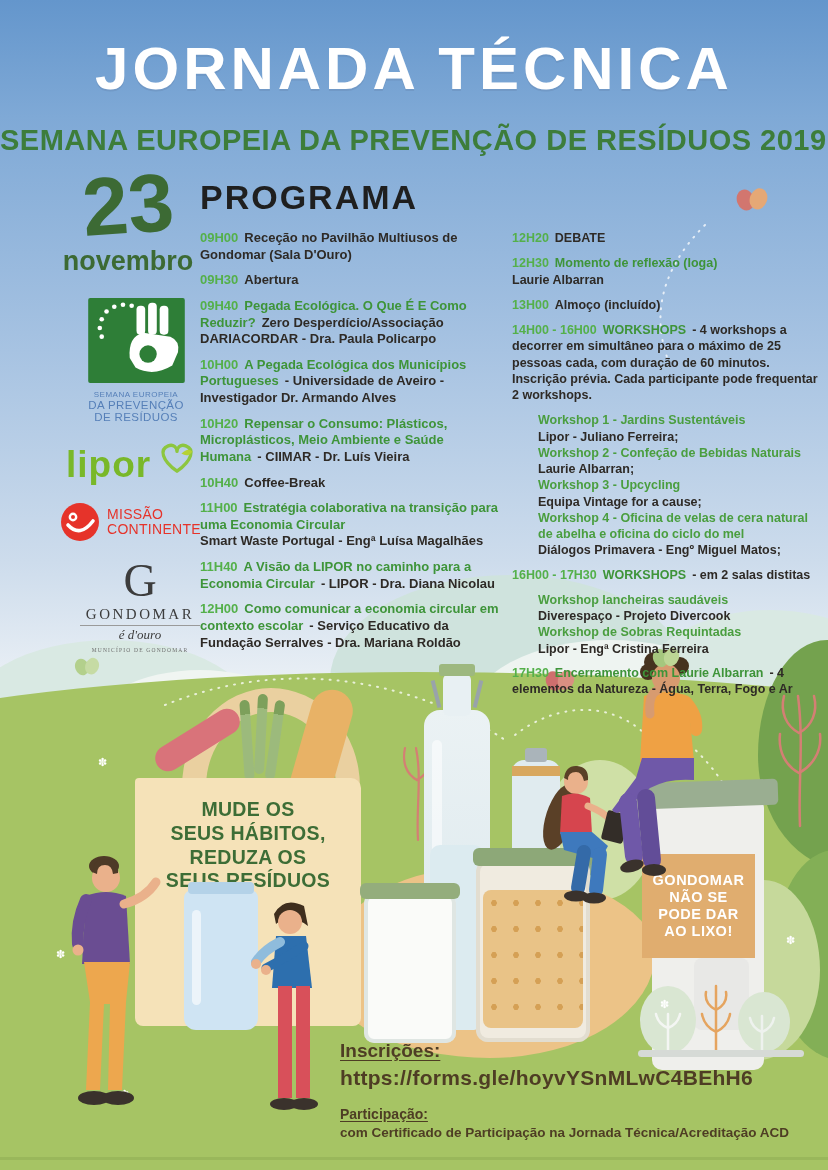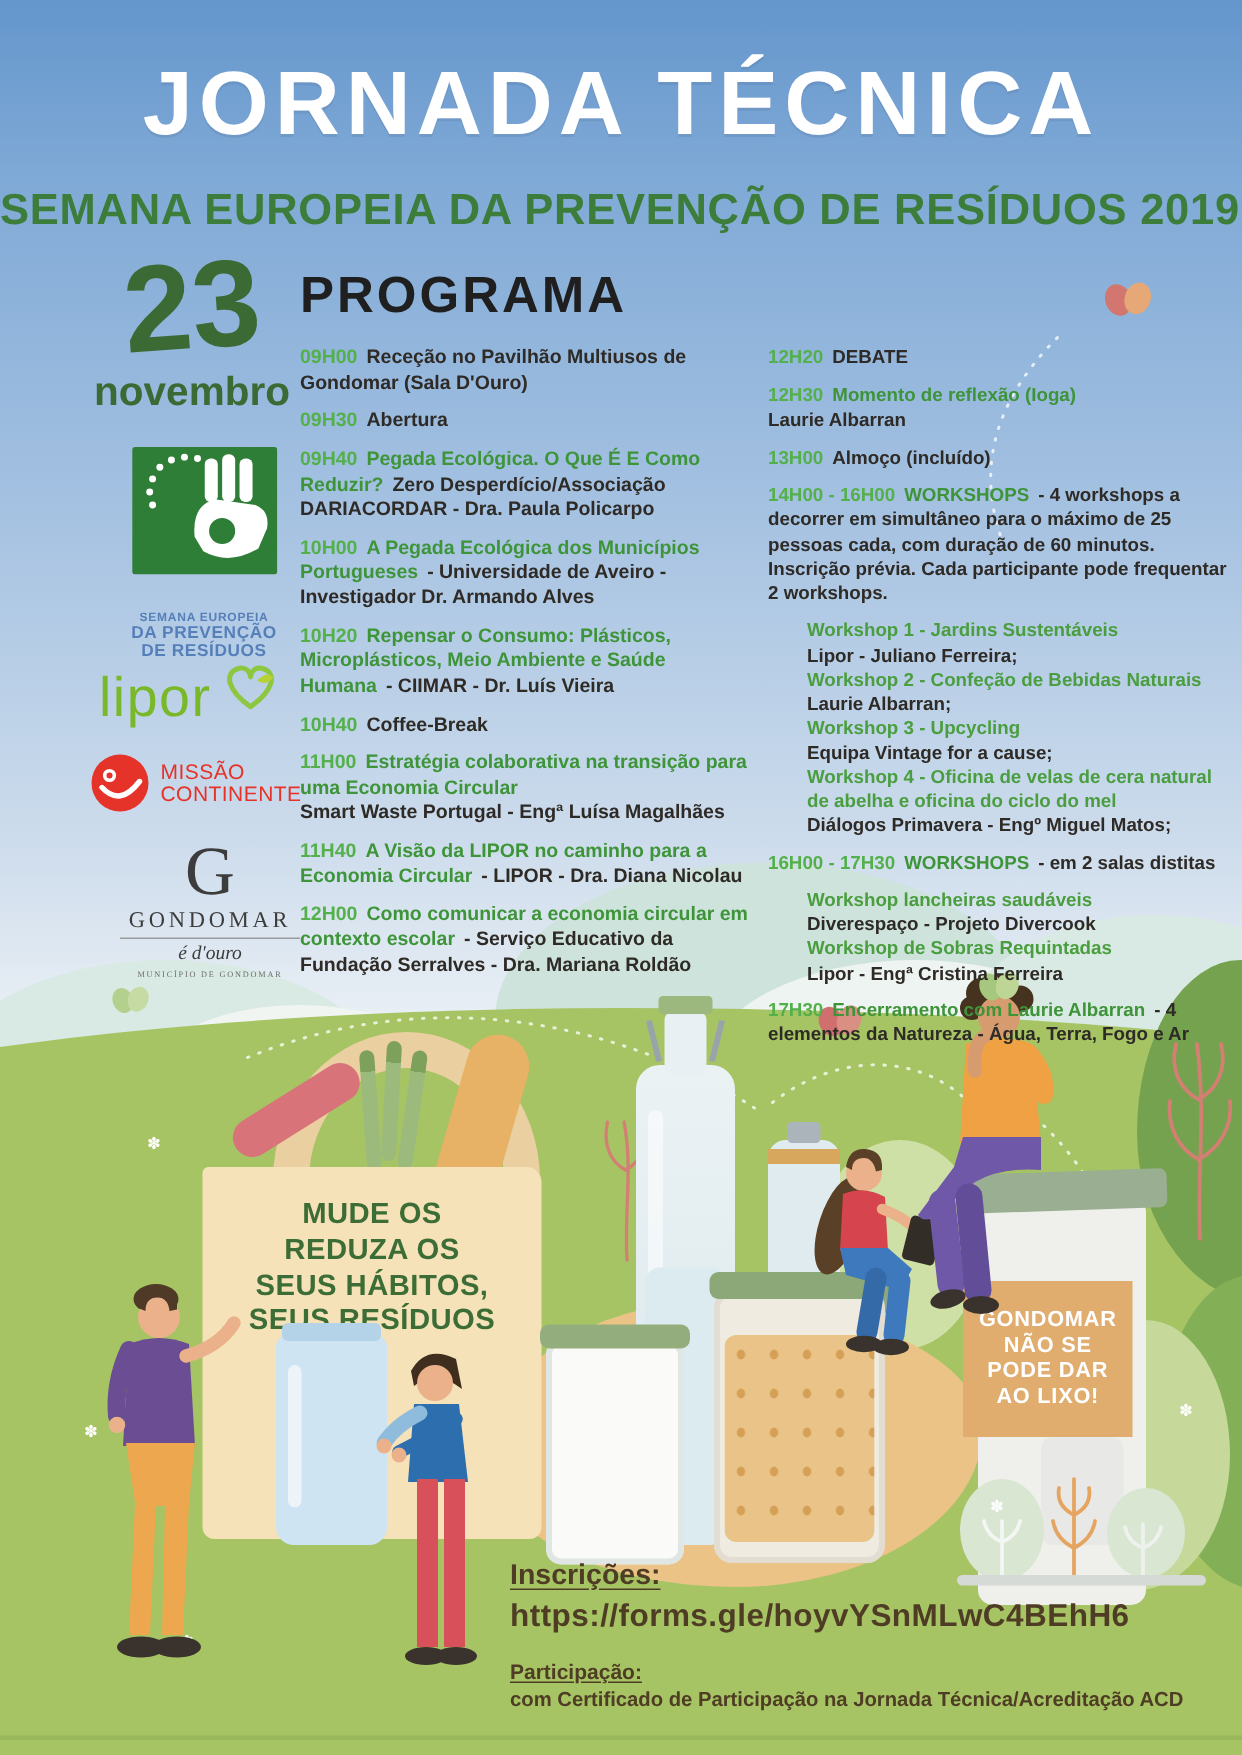--- a/index.html
+++ b/index.html
@@ -11,24 +11,24 @@
   .abs{position:absolute;}
   
   .title{left:0;top:34px;width:828px;text-align:center;color:#fff;font-size:60px;font-weight:bold;
          letter-spacing:4px;z-index:9;text-shadow:0 2px 0 rgba(90,120,160,.25);}
   .subtitle{left:0;top:124px;width:828px;color:#3d7d3b;font-size:29px;font-weight:bold;letter-spacing:.5px;z-index:9;}
   
   .date{left:48px;top:168px;width:160px;text-align:center;color:#3c6a34;z-index:9;}
   .date .day{font-size:82px;font-weight:bold;line-height:.9;transform:rotate(-4deg);}
   .date .month{font-size:27px;font-weight:bold;margin-top:4px;}
   .ewwr{left:86px;top:298px;width:100px;text-align:center;z-index:9;}
-  .ewwr .l1{color:#557fb8;font-size:8px;font-weight:bold;letter-spacing:.5px;margin-top:19px;}
-  .ewwr .l2,.ewwr .l3{color:#557fb8;font-size:11.5px;font-weight:bold;letter-spacing:.4px;}
+  .ewwr .l1{color:#557fb8;font-size:8px;font-weight:normal;letter-spacing:.5px;margin-top:3px;}
+  .ewwr .l2,.ewwr .l3{color:#557fb8;font-size:11.5px;font-weight:normal;letter-spacing:.4px;}
   .lipor{left:66px;top:446px;z-index:9;display:flex;align-items:flex-start;}
-  .lipor .word{font-size:37px;font-weight:normal;color:#79b829;letter-spacing:1px;line-height:1;}
+  .lipor .word{font-size:37px;font-weight:bold;color:#79b829;letter-spacing:1px;line-height:1;}
   .missao{left:60px;top:502px;z-index:9;display:flex;align-items:center;gap:7px;}
   .missao .txt{color:#e6332a;font-weight:normal;font-size:14px;line-height:1.05;letter-spacing:.3px;}
   .gondomar{left:80px;top:558px;width:120px;text-align:center;z-index:9;font-family:"Liberation Serif","DejaVu Serif",serif;color:#3c3c3c;}
   .gondomar .big-g{font-size:46px;line-height:1;}
   .gondomar .name{font-size:15px;letter-spacing:2.5px;margin-top:2px;border-bottom:1px solid #9a9a9a;padding-bottom:2px;}
   .gondomar .script{font-style:italic;font-size:13px;margin-top:1px;}
   .gondomar .muni{font-size:5.5px;letter-spacing:1.2px;color:#6e6e6e;margin-top:4px;}
   
   .prog-head{left:200px;top:178px;font-size:34px;font-weight:bold;color:#1f1f1f;letter-spacing:2px;z-index:9;}
   .col{z-index:9;font-weight:bold;}
@@ -243,22 +243,22 @@
 
   <div class="abs bag-handle"></div>
   <div class="abs banana"></div>
   <div class="abs asp" style="left:242px;top:700px;transform:rotate(-4deg);"></div>
   <div class="abs asp" style="left:256px;top:694px;transform:rotate(3deg);"></div>
   <div class="abs asp" style="left:270px;top:700px;transform:rotate(8deg);"></div>
   <div class="abs baguette"></div>
   <div class="abs bag-body">
     <div class="bag-text">
       <div>MUDE OS</div>
+      <div>SEUS HÁBITOS,</div>
       <div>REDUZA OS</div>
-      <div>SEUS HÁBITOS,</div>
       <div>SEUS RESÍDUOS</div>
     </div>
   </div>
 
   <div class="abs fliptop">
     <div class="neck"></div>
       <div class="cap"></div>
       <div class="wire1"></div>
       <div class="wire2"></div>
       <div class="shine"></div>

